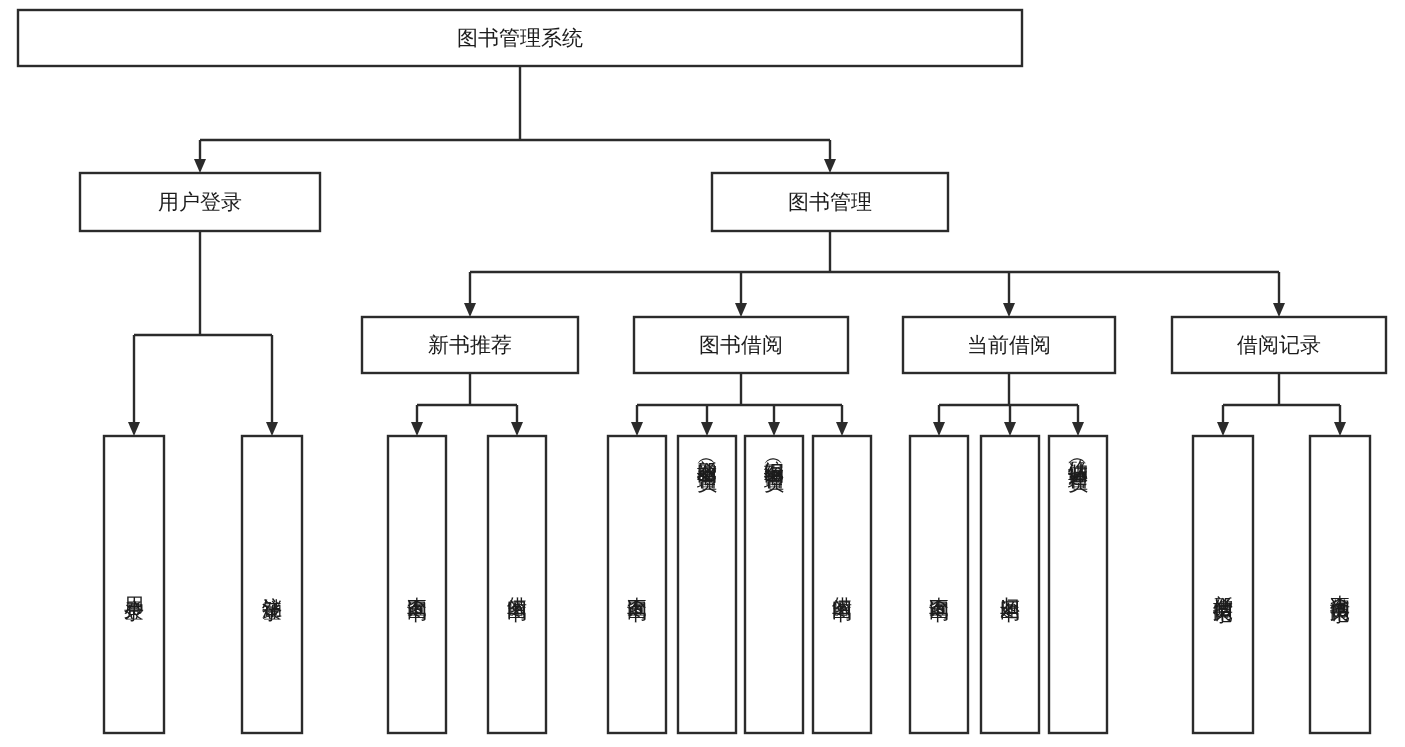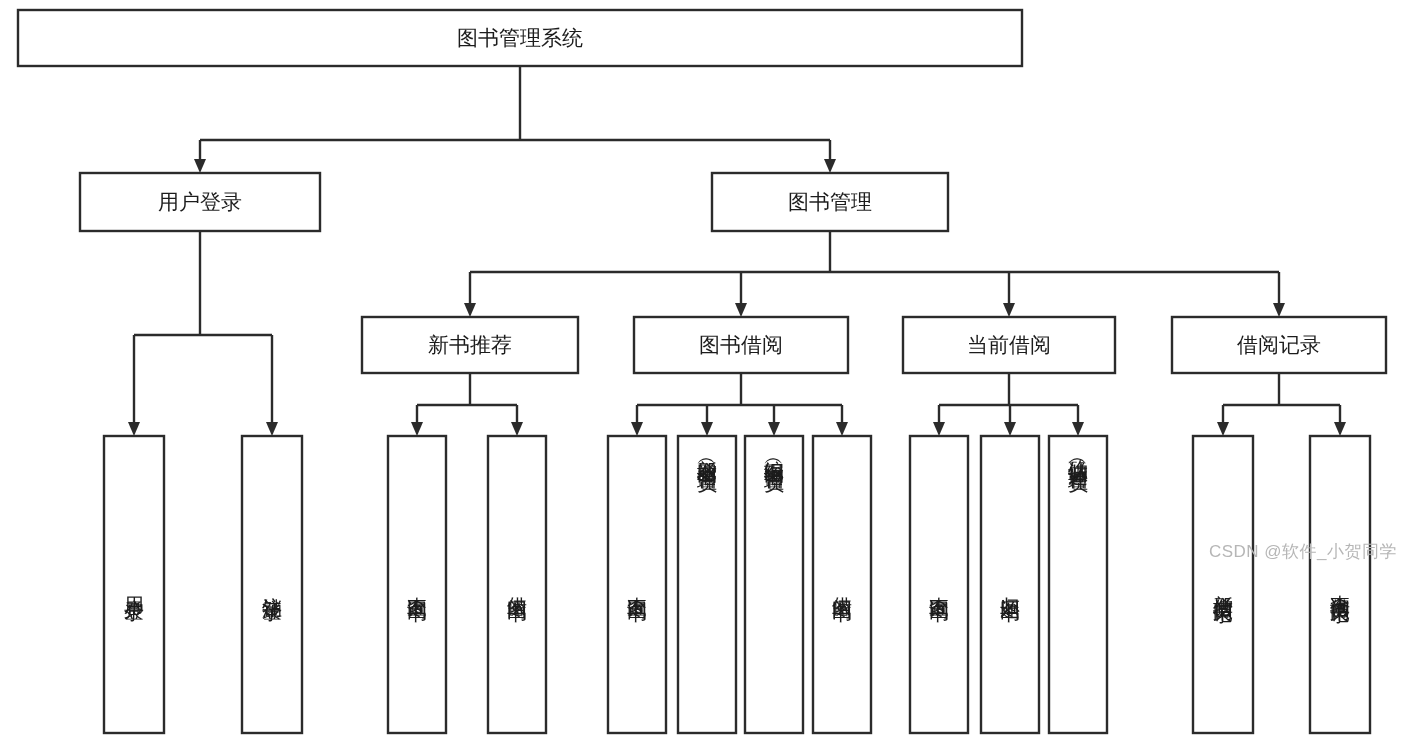--- a/index.html
+++ b/index.html
@@ -228,14 +228,13 @@
       <div class="vlabel" style="left: 608px; width: 58px; display: flex; justify-content: center; align-items: center; top: 436px; height: 297px;">查询图书</div>
       <div class="vlabel" style="left: 678px; width: 58px; display: flex; justify-content: flex-start; align-items: center; top: 444px; height: 281px;">新增图书（管理员）</div>
       <div class="vlabel" style="left: 745px; width: 58px; display: flex; justify-content: flex-start; align-items: center; top: 444px; height: 281px;">编辑图书（管理员）</div>
       <div class="vlabel" style="left: 813px; width: 58px; display: flex; justify-content: center; align-items: center; top: 436px; height: 297px;">借阅图书</div>
       <div class="vlabel" style="left: 910px; width: 58px; display: flex; justify-content: center; align-items: center; top: 436px; height: 297px;">查询图书</div>
       <div class="vlabel" style="left: 981px; width: 58px; display: flex; justify-content: center; align-items: center; top: 436px; height: 297px;">归还图书</div>
       <div class="vlabel" style="left: 1049px; width: 58px; display: flex; justify-content: flex-start; align-items: center; top: 444px; height: 281px;">确认归还（管理员）</div>
       <div class="vlabel" style="left: 1193px; width: 60px; display: flex; justify-content: center; align-items: center; top: 436px; height: 297px;">新增借阅记录</div>
       <div class="vlabel" style="left: 1310px; width: 60px; display: flex; justify-content: center; align-items: center; top: 436px; height: 297px;">查询借阅记录</div>
     </div>
-  <div class="watermark">CSDN @软件_小贺同学</div>
 </div>
 
 </body></html>

